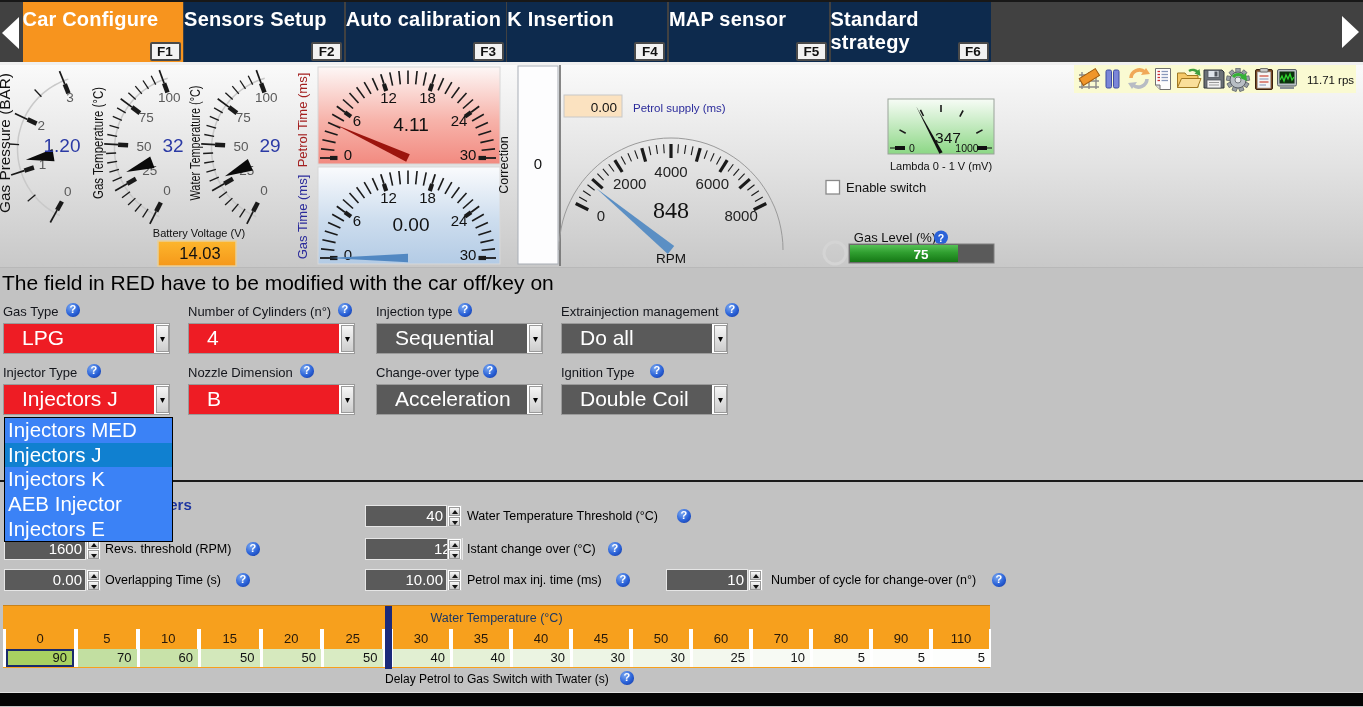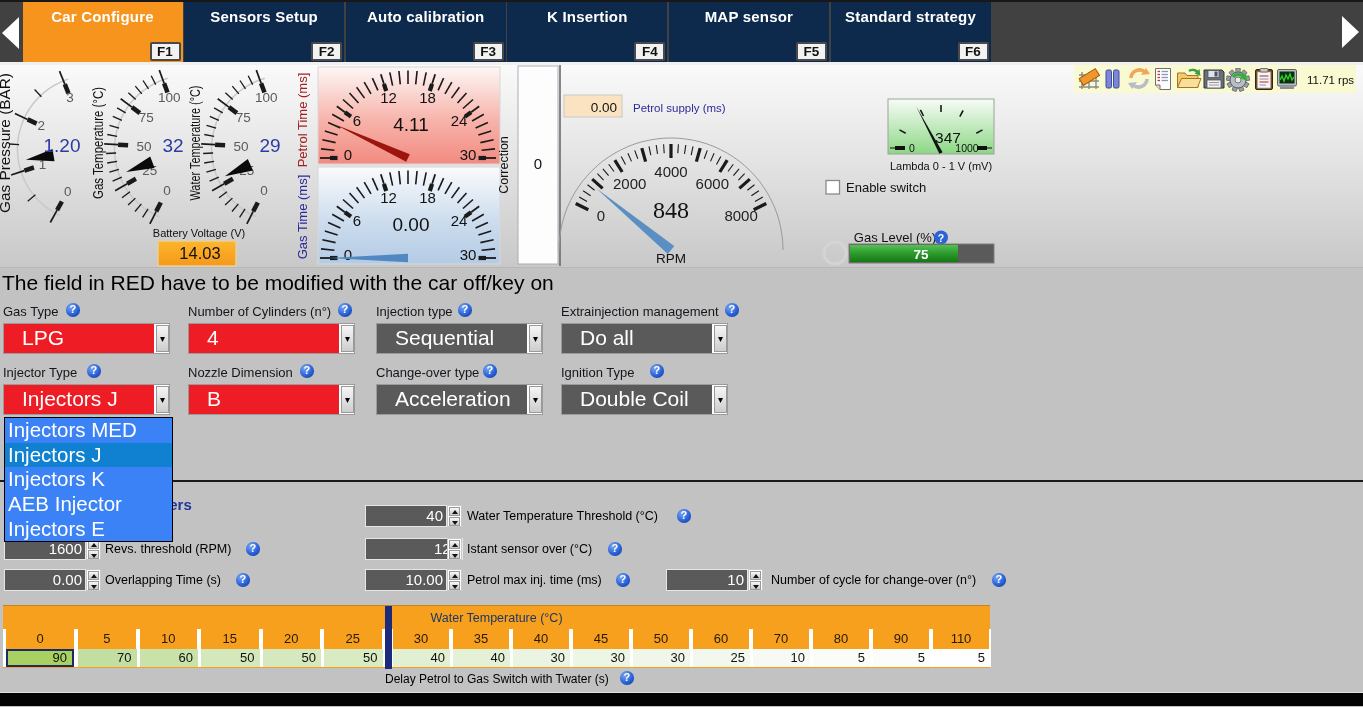--- a/index.html
+++ b/index.html
@@ -3,21 +3,21 @@
 <style>
 * { margin:0; padding:0; box-sizing:border-box; }
 html,body { width:1363px; height:707px; overflow:hidden; }
 body { font-family:"Liberation Sans", sans-serif; background:#c2c2c2; position:relative; }
 #page { position:absolute; left:0; top:0; width:1363px; height:707px; background:#c2c2c2; overflow:hidden; }
 
 
 #tabbar { position:absolute; left:0; top:0; width:1363px; height:62px; background:#414141; border-top:2px solid #181818; }
 .tab { position:absolute; top:0; width:160px; height:60px; background:#0d2a4d; }
 .tab.active { background:#f7941e; }
-.tname { display:block; text-align:center; margin-top:6px; font-size:15px; font-weight:bold; color:#fff; letter-spacing:0.2px; }
+.tname { display:block; margin-top:6px; font-size:20px; font-weight:bold; color:#fff; letter-spacing:0.2px; }
 .fkey { position:absolute; right:2px; bottom:1px; width:31px; height:19px; background:#f2f2f2; border:2px solid #4a4a4a; border-radius:2px; font-size:13.5px; font-weight:bold; color:#111; text-align:center; line-height:15px; }
 .navarrow { position:absolute; width:0; height:0; }
 #arrowL { left:2px; top:15px; border-top:16px solid transparent; border-bottom:16px solid transparent; border-right:17px solid #fff; }
 #arrowR { left:1342px; top:14px; border-top:16px solid transparent; border-bottom:16px solid transparent; border-left:17px solid #fff; }
 #lightline { position:absolute; left:0; top:62px; width:1363px; height:3px; background:#f0f0f0; }
 
 
 .redmsg { position:absolute; left:2px; top:271px; font-size:21px; color:#000; }
 .flabel { position:absolute; font-size:13px; color:#14161c; }
 .q { position:absolute; width:13.5px; height:13.5px; background:radial-gradient(circle at 35% 30%, #7aa8f0, #2a62d8 55%, #12339a); border-radius:50%; color:#fff; font-size:11px; font-weight:bold; text-align:center; line-height:13.5px; }
@@ -527,21 +527,21 @@
 <span class="q" style="left:246px;top:542px">?</span>
 <div class="spin" style="left:365px;top:538px;width:98px">120</div>
     <div class="spinner" style="left:447px;top:538px">
       <div class="sb">
         <span class="tri-up"></span>
       </div>
       <div class="sb">
         <span class="tri-dn"></span>
       </div>
     </div>
-<div class="slabel" style="left:467px;top:542px">Istant sensor over (°C)</div>
+<div class="slabel" style="left:467px;top:542px">Istant change over (°C)</div>
 <span class="q" style="left:608px;top:542px">?</span>
 <div class="spin" style="left:4px;top:569px;width:82px">0.00</div>
     <div class="spinner" style="left:86px;top:569px">
       <div class="sb">
         <span class="tri-up"></span>
       </div>
       <div class="sb">
         <span class="tri-dn"></span>
       </div>
     </div>

